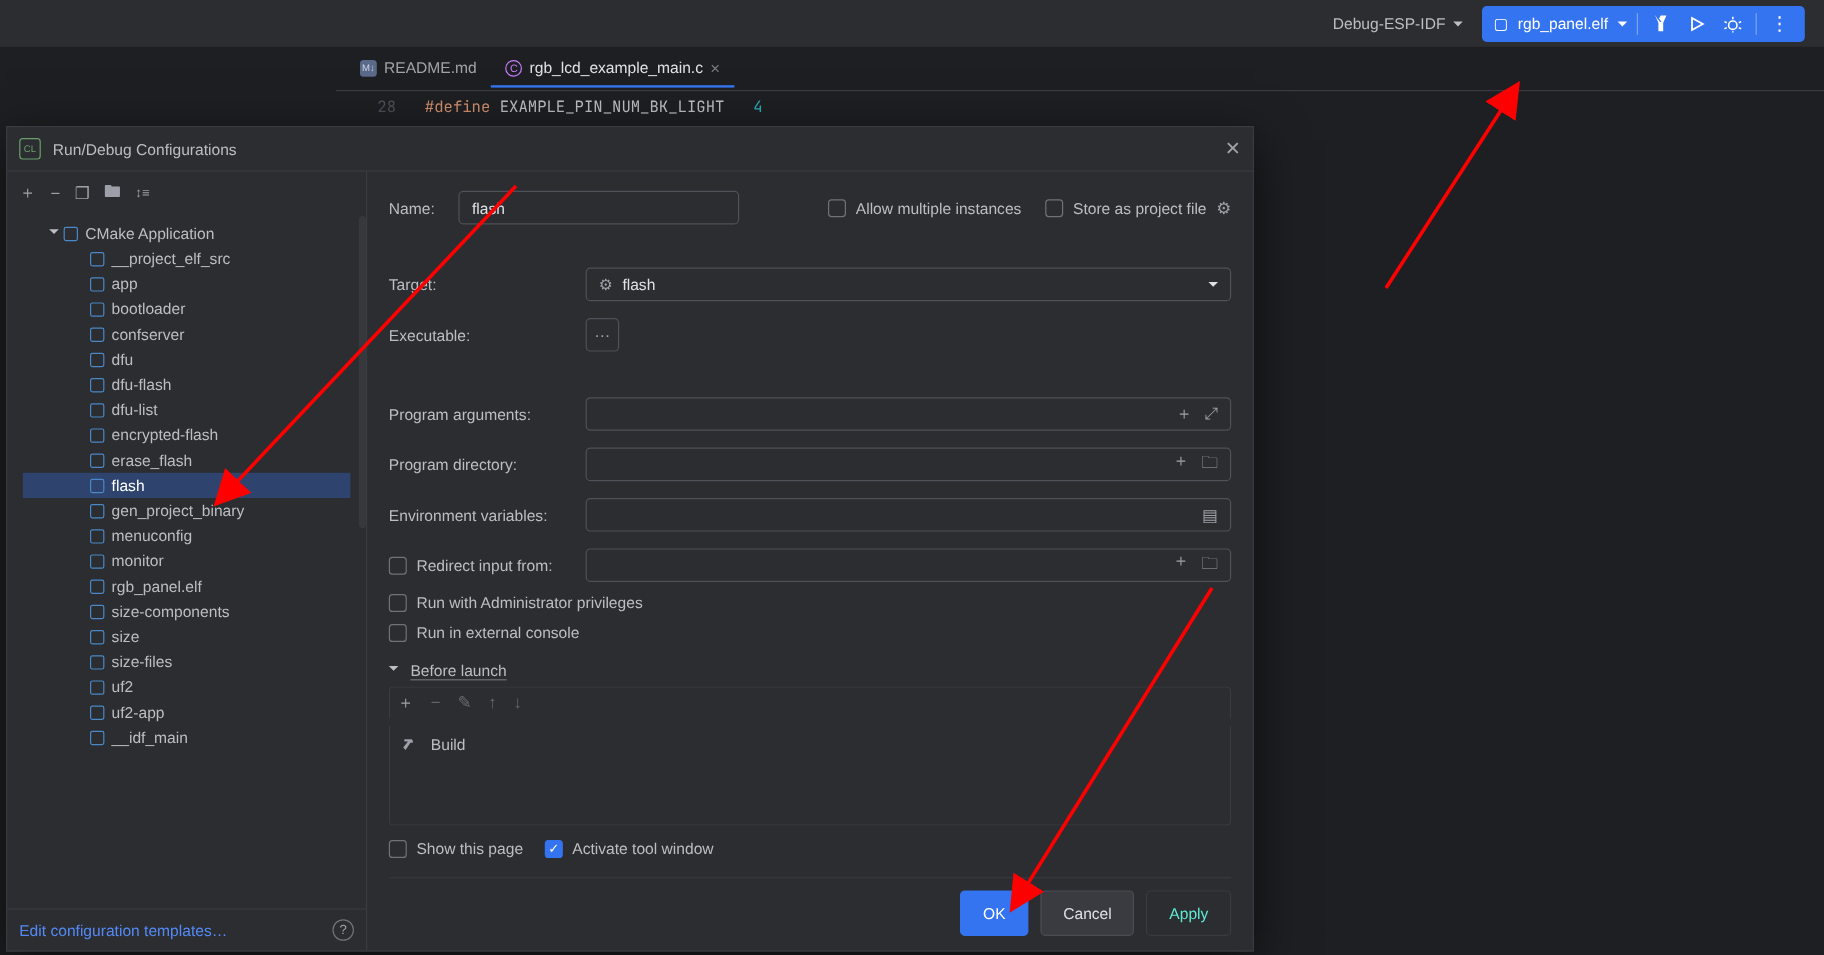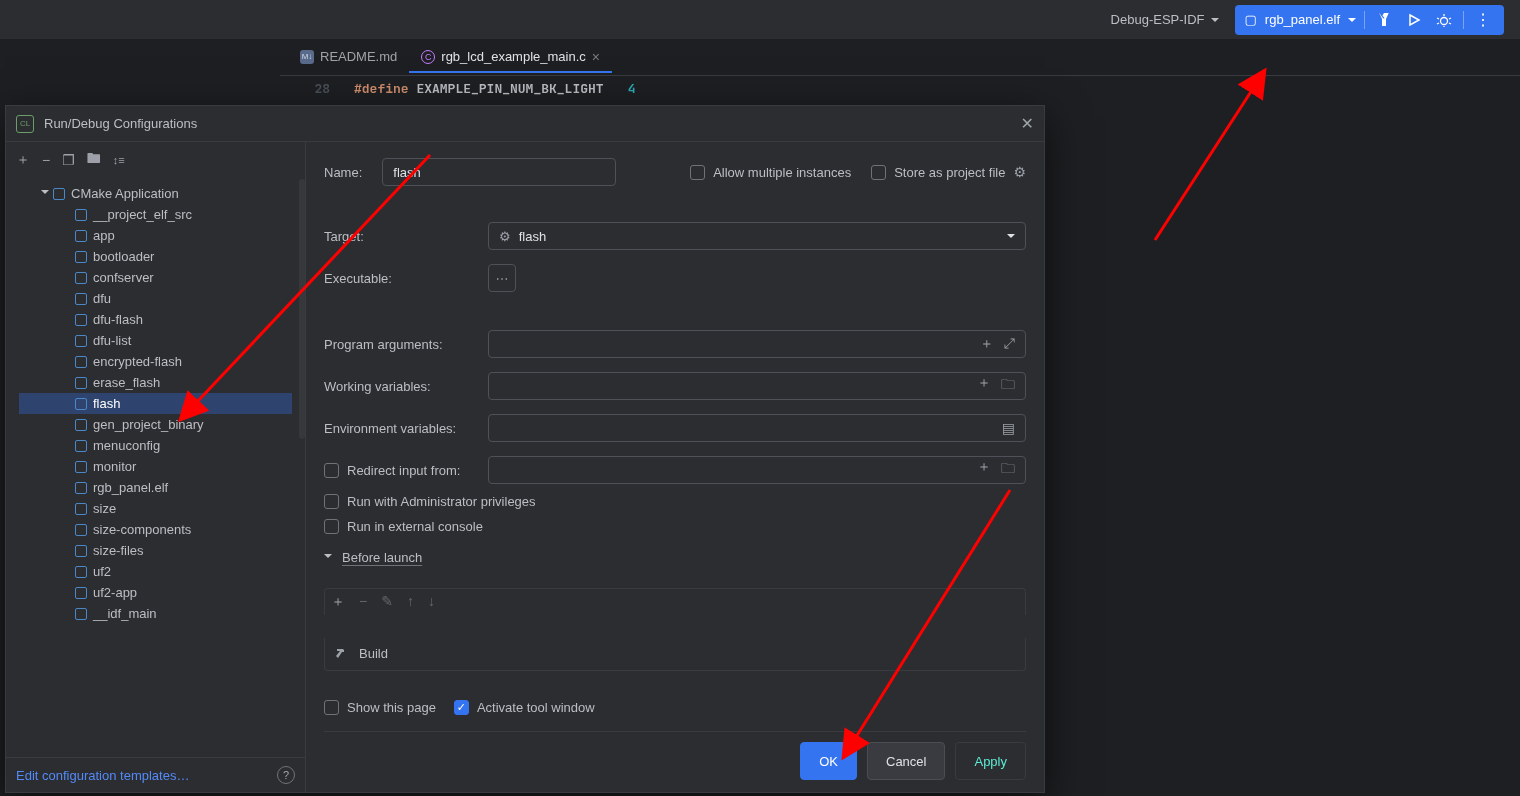--- a/index.html
+++ b/index.html
@@ -47,21 +47,21 @@
   gap: 6px;
   padding: 6px 12px;
   color: #a0a3a8;
   border-bottom: 2px solid transparent;
 }
 .tab.active { color: #dfe1e5; border-bottom-color: #3574f0; }
 .tab .close { color: #7a7c80; font-size: 14px; }
 .tab-icon { width: 14px; height: 14px; border-radius: 3px; display: inline-block; }
 .icon-md { background: #5a6a8a; color: #cfd6e6; font-size: 8px; display: flex; align-items:center; justify-content:center; }
 .icon-c { border: 1px solid #c77dff; color: #c77dff; border-radius: 50%; font-size: 9px; display: flex; align-items:center; justify-content:center; }
-.code-line { padding: 4px 14px; font-family: "JetBrains Mono", Consolas, monospace; display: flex; gap: 24px; font-weight: bold; }
+.code-line { padding: 4px 14px; font-family: "JetBrains Mono", Consolas, monospace; display: flex; gap: 24px; }
 .ln { color: #4b5059; width: 36px; text-align: right; }
 .kw { color: #cf8e6d; }
 .mac { color: #bcbec4; }
 .num { color: #2aacb8; }
 
 
 .dialog {
   position: absolute;
   left: 5px; top: 105px;
   width: 1040px; height: 688px;
@@ -115,21 +115,21 @@
 .placeholder { color: #6f7277; }
 .icon-btn { width: 22px; height: 22px; display: flex; align-items: center; justify-content: center; color: #9da0a8; border: 1px solid transparent; border-radius: 3px; }
 .header-row { display: flex; align-items: center; gap: 20px; }
 .header-row .name-input { width: 234px; }
 .chk { display: flex; align-items: center; gap: 8px; }
 .box { width: 15px; height: 15px; border: 1px solid #6f7277; border-radius: 3px; display: inline-flex; align-items: center; justify-content: center; background: transparent; }
 .box.checked { background: #3574f0; border-color: #3574f0; }
 .box.checked::after { content: "✓"; color: #fff; font-size: 11px; }
 .ml-auto { margin-left: auto; }
 .section-sep { height: 14px; }
-.before-launch { display: flex; flex-direction: column; gap: 23px; margin-top: 6px; flex: 1; min-height: 0; }
+.before-launch { display: flex; flex-direction: column; gap: 6px; margin-top: 6px; flex: 1; min-height: 0; }
 .bl-header { display: flex; align-items: center; gap: 10px; }
 .bl-header .chev2 { border: 4px solid transparent; border-top-color: #bcbec4; }
 .bl-title { text-decoration: underline; text-decoration-color: #6f7277; text-underline-offset: 3px; }
 .bl-toolbar { display: flex; gap: 14px; padding: 4px 6px; border: 1px solid #393b40; border-bottom: none; border-radius: 4px 4px 0 0; }
 .bl-row { border: 1px solid #393b40; border-top: none; flex: 1; padding: 8px 10px; display: flex; gap: 10px; align-items: flex-start; border-radius: 0 0 4px 4px; }
 .hammer { width: 14px; height: 14px; display: inline-block; position: relative; }
 .btn-row { display: flex; gap: 10px; justify-content: flex-end; padding: 10px 0 2px 0; border-top: 1px solid #393b40; margin-top: 6px; }
 .btn { height: 38px; padding: 0 18px; border-radius: 4px; display: flex; align-items: center; background: #393b40; color: #dfe1e5; cursor: pointer; border: 1px solid #4b4d52; }
 .btn.primary { background: #3574f0; border-color: #3574f0; color: #fff; }
 .btn.disabled { color: #5eead4; background: #2b2d30; border-color: #393b40; }
@@ -267,25 +267,25 @@
           <div class="tree-node leaf">
             <span class="cfg-icon"></span>
             <span>monitor</span>
           </div>
           <div class="tree-node leaf">
             <span class="cfg-icon"></span>
             <span>rgb_panel.elf</span>
           </div>
           <div class="tree-node leaf">
             <span class="cfg-icon"></span>
+            <span>size-components</span>
+          </div>
+          <div class="tree-node leaf">
+            <span class="cfg-icon"></span>
             <span>size</span>
-          </div>
-          <div class="tree-node leaf">
-            <span class="cfg-icon"></span>
-            <span>size-components</span>
           </div>
           <div class="tree-node leaf">
             <span class="cfg-icon"></span>
             <span>size-files</span>
           </div>
           <div class="tree-node leaf">
             <span class="cfg-icon"></span>
             <span>uf2</span>
           </div>
           <div class="tree-node leaf">
@@ -344,21 +344,21 @@
         <div class="combo">
             <span></span>
           <span style="display:flex;gap:10px">
               <span class="tool-ic">＋</span>
               <span class="tool-ic">⤢</span>
             </span>
         </div>
       </div>
 
       <div class="row">
-        <span class="lab">Working variables:</span>
+        <span class="lab">Program directory:</span>
         <div class="combo">
             <span></span>
           <span style="display:flex;gap:10px">
               <span class="tool-ic">＋</span>
               <span class="tool-ic">🗀</span>
             </span>
         </div>
       </div>
 
       <div class="row">

